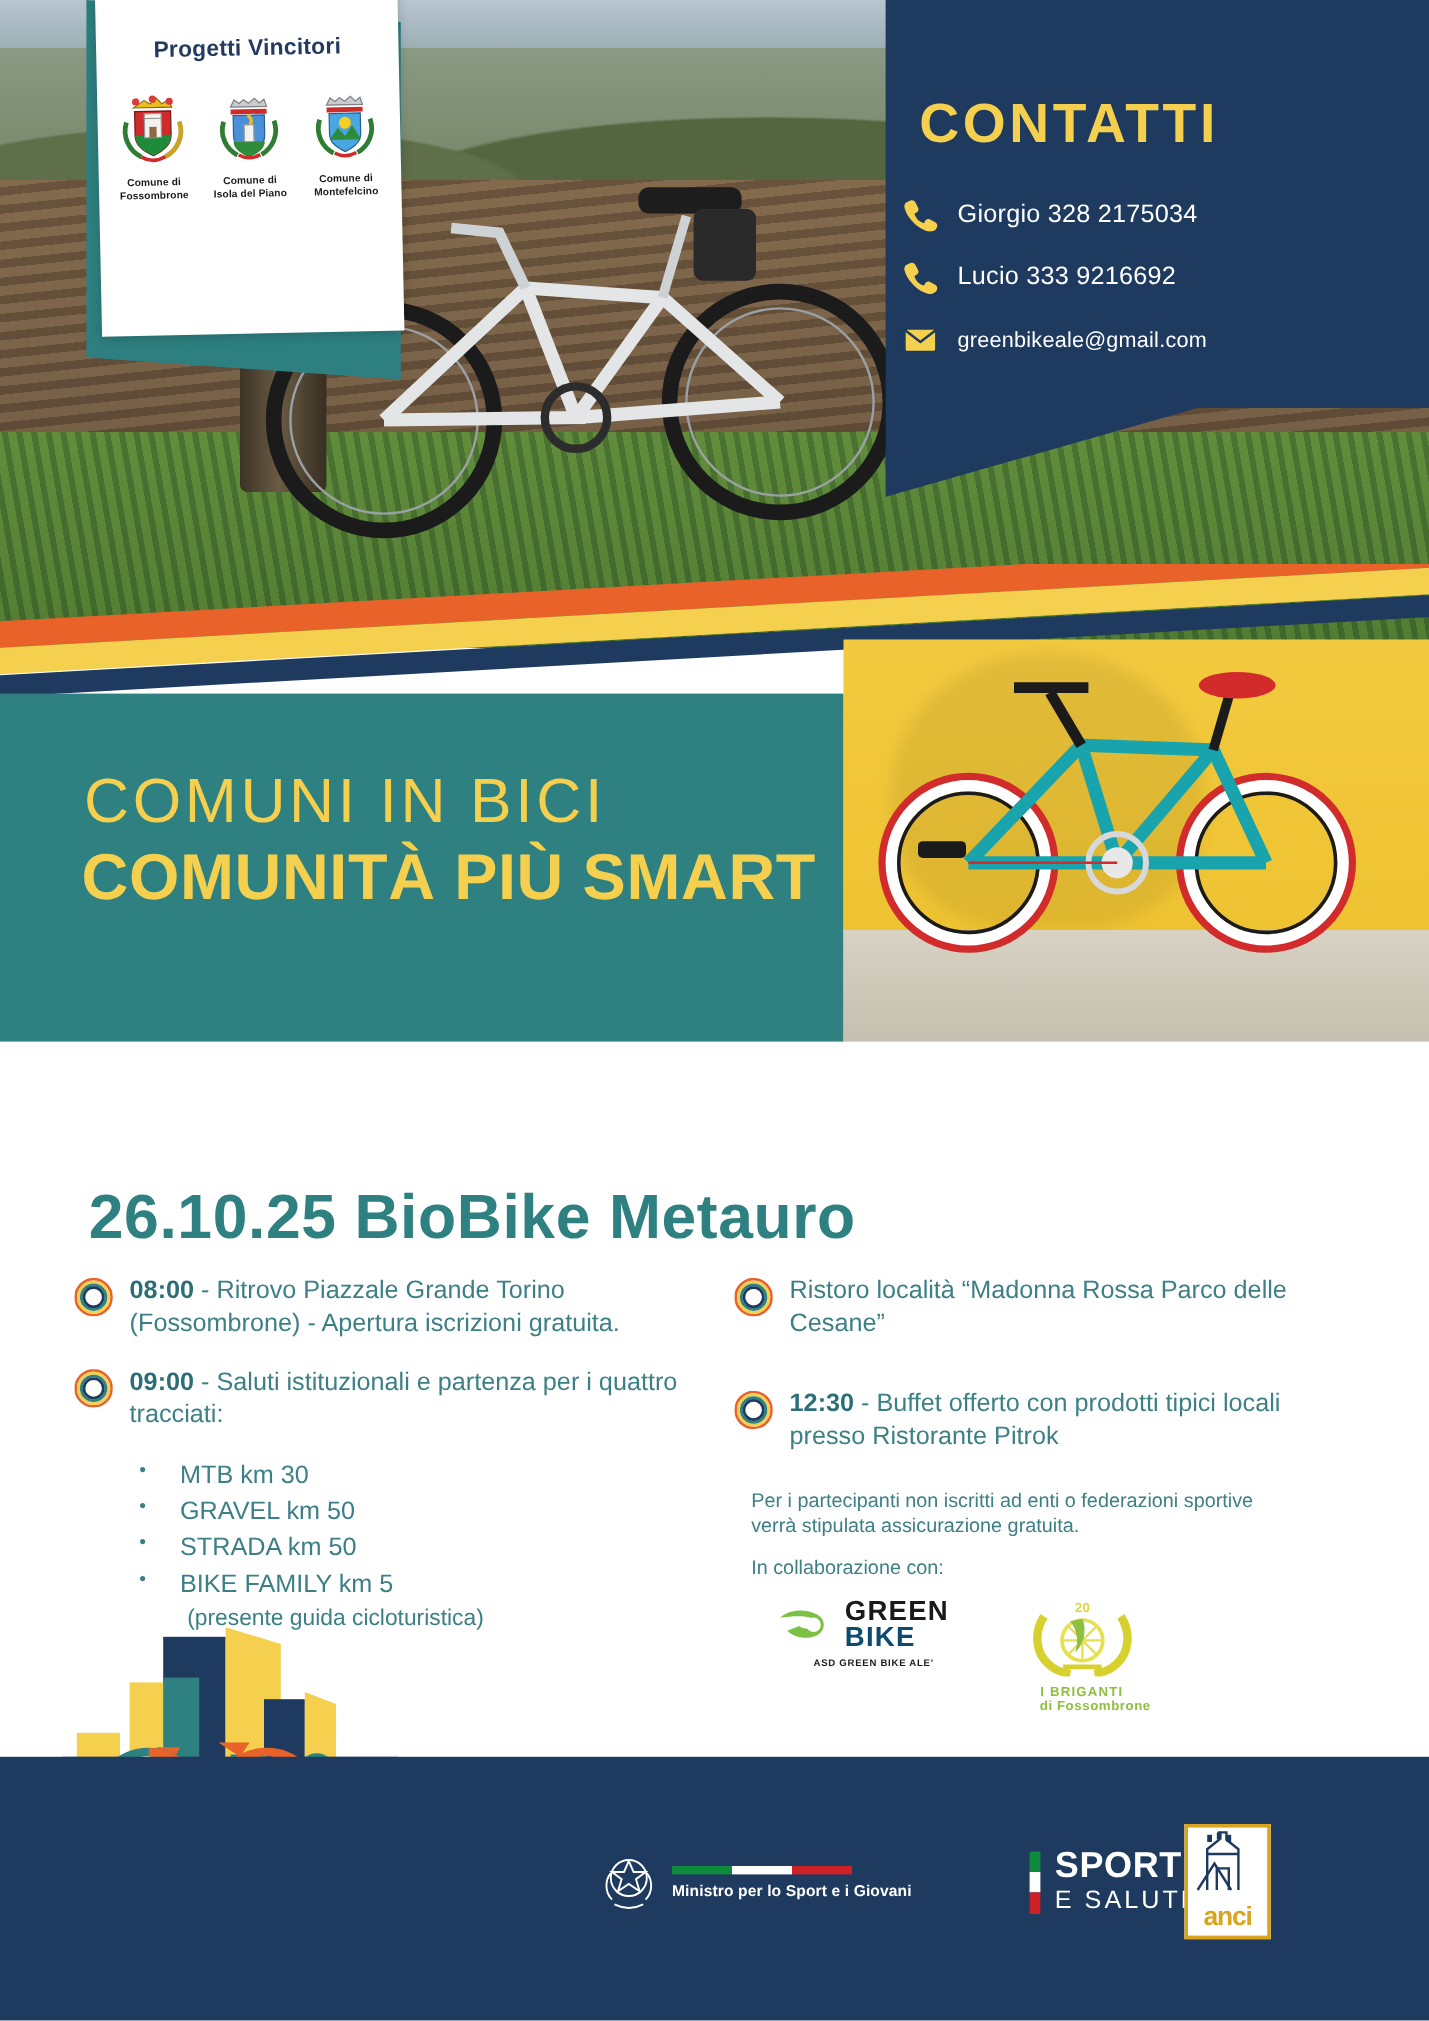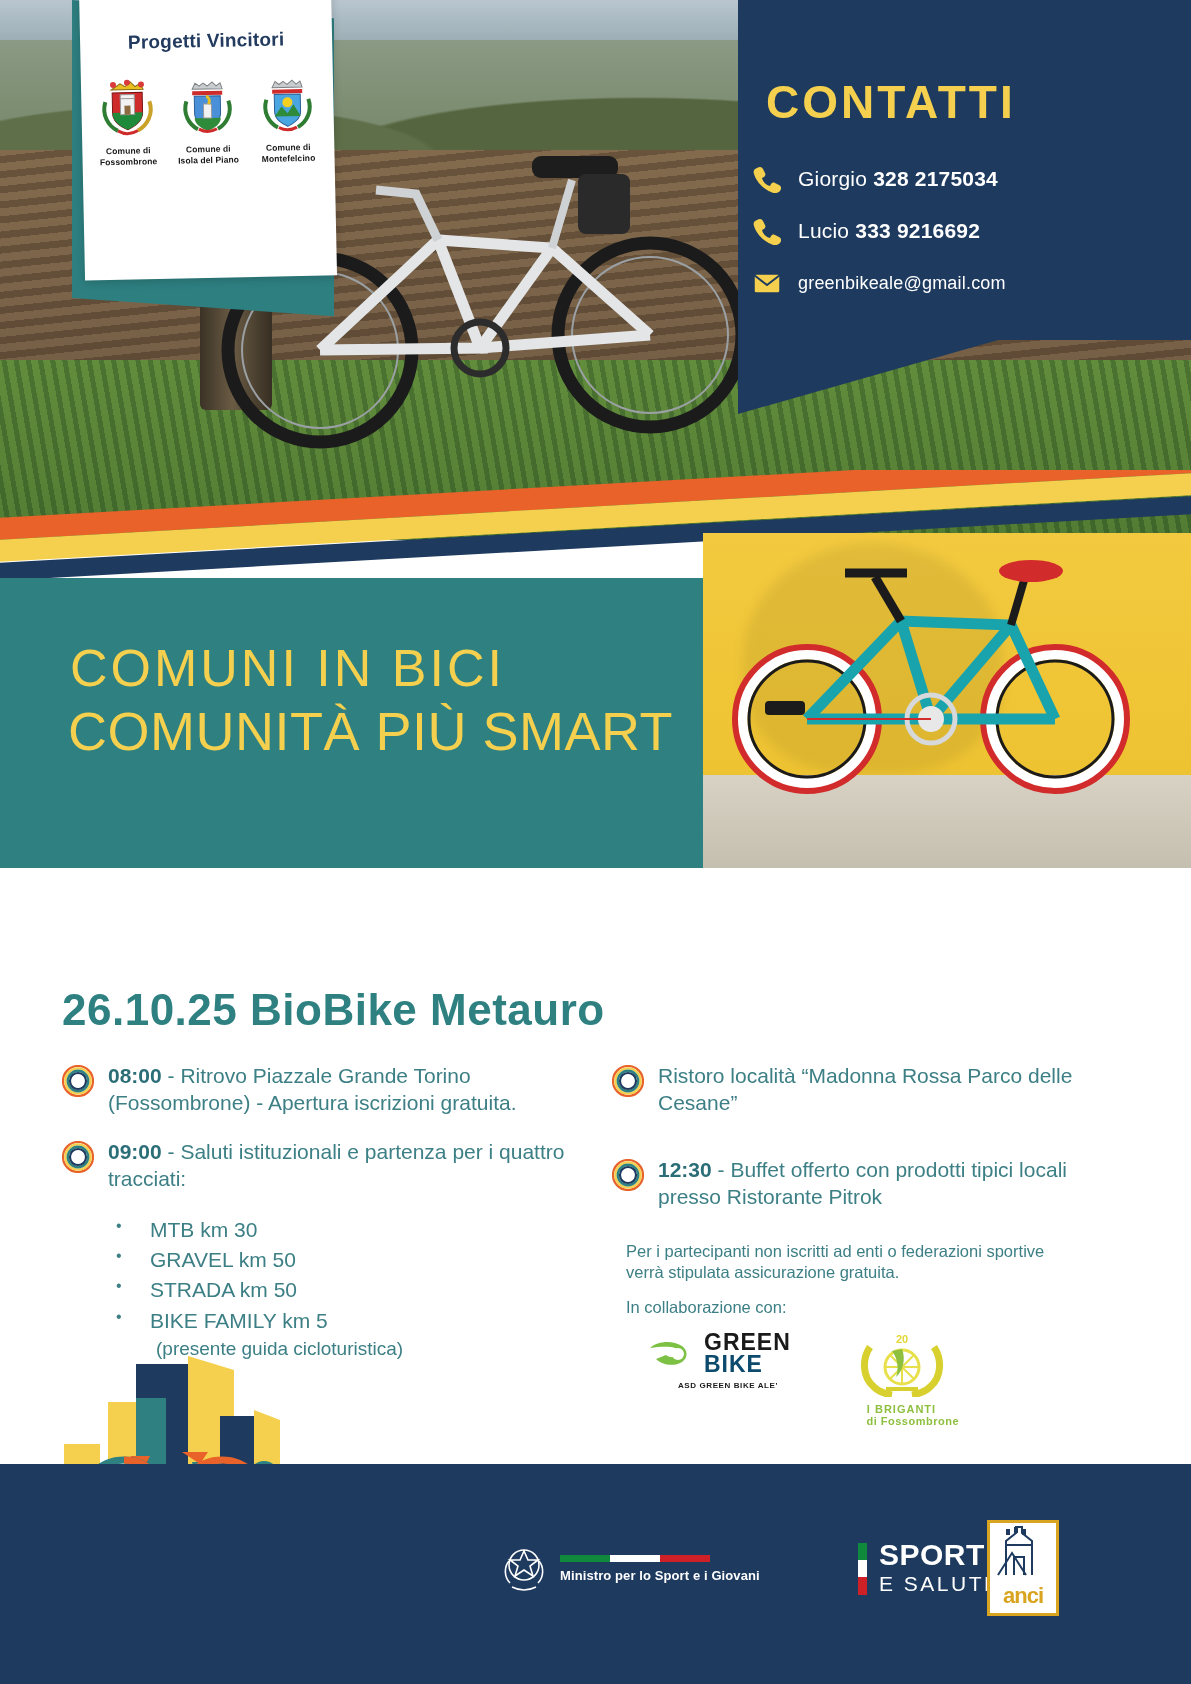--- a/index.html
+++ b/index.html
@@ -92,59 +92,59 @@
     border-right: 260px solid transparent;
   }
   .contact-title {
     position:absolute; left:766px; top:75px;
     font-size: 46px; font-weight: bold; color:#f4d04e; letter-spacing: 3px;
   }
   .contact-rows { position:absolute; left:752px; top:165px; width:420px; }
   .c-row { display:flex; align-items:center; gap:16px; margin-bottom: 24px; }
   .c-ico { width: 30px; height: 28px; flex: 0 0 30px; }
   .c-text { font-size: 21px; color:#ffffff; letter-spacing:.2px; }
-  .c-text b { font-weight: bold; }
+  .c-text b { font-weight: normal; }
   .c-text.mail { font-size: 18px; }
 
   
   .stripes { position:absolute; left:0; top:470px; width:1191px; height:135px; overflow:hidden; }
   .stripe { position:absolute; left:-40px; width:1300px; height:22px; transform-origin: left center; }
   .s-orange { top: 50px; background:#e8622a; transform: rotate(-3.2deg); }
   .s-yellow { top: 72px; background:#f4d04e; transform: rotate(-3.2deg); }
   .s-navy   { top: 95px; background:#1e3a5f; transform: rotate(-3.2deg); height:18px; }
 
   
   .teal-band {
     position:absolute; left:0; top:578px; width:703px; height:290px;
     background:#2e8081;
   }
   .teal-title-1 {
     position:absolute; left:70px; top:638px;
     font-size: 52px; color:#f4d04e; letter-spacing: 3px; font-weight: normal;
   }
   .teal-title-2 {
     position:absolute; left:68px; top:700px;
-    font-size: 54px; color:#f4d04e; letter-spacing: .5px; font-weight: normal;
+    font-size: 54px; color:#f4d04e; letter-spacing: .5px; font-weight: bold;
   }
   .yellow-photo {
     position:absolute; left:703px; top:533px; width:488px; height:335px;
     overflow:hidden; background: linear-gradient(#f2c93f, #ecc133 72%, #ded9cd 72%, #cfc9bb 100%);
   }
   .yp-wall { position:absolute; left:0; top:0; width:488px; height:242px;
     background: linear-gradient(180deg,#f3ca3f,#eec332); }
   .yp-ground { position:absolute; left:0; top:242px; width:488px; height:93px;
     background: linear-gradient(180deg,#d8d2c4,#c5bfb0); }
   .yp-shadow { position:absolute; left:40px; top:10px; width:260px; height:230px;
     background: rgba(0,0,0,.07); border-radius: 50% 50% 40% 40%; filter: blur(6px); }
   .yp-bike { position:absolute; left:22px; top:18px; width:450px; height:250px; }
 
   
   .date-head {
-    position:absolute; left:62px; top:985px;
-    font-size: 44px; font-weight: bold; color:#2e8081; letter-spacing:.5px;
+    position:absolute; left:74px; top:985px;
+    font-size: 52px; font-weight: bold; color:#2e8081; letter-spacing:.5px;
   }
   .col-left { position:absolute; left:62px; top:1063px; width: 545px; }
   .col-right { position:absolute; left:612px; top:1063px; width: 470px; }
 
   .item { display:flex; gap: 14px; margin-bottom: 22px; }
   .ring { flex: 0 0 32px; width:32px; height:32px; margin-top: 2px; }
   .item-txt { font-size: 21px; line-height: 1.28; color:#3c7f85; }
   .item-txt b { color:#2b6e77; font-weight: bold; }
 
   .tracks { list-style:none; margin: 2px 0 0 48px; }

